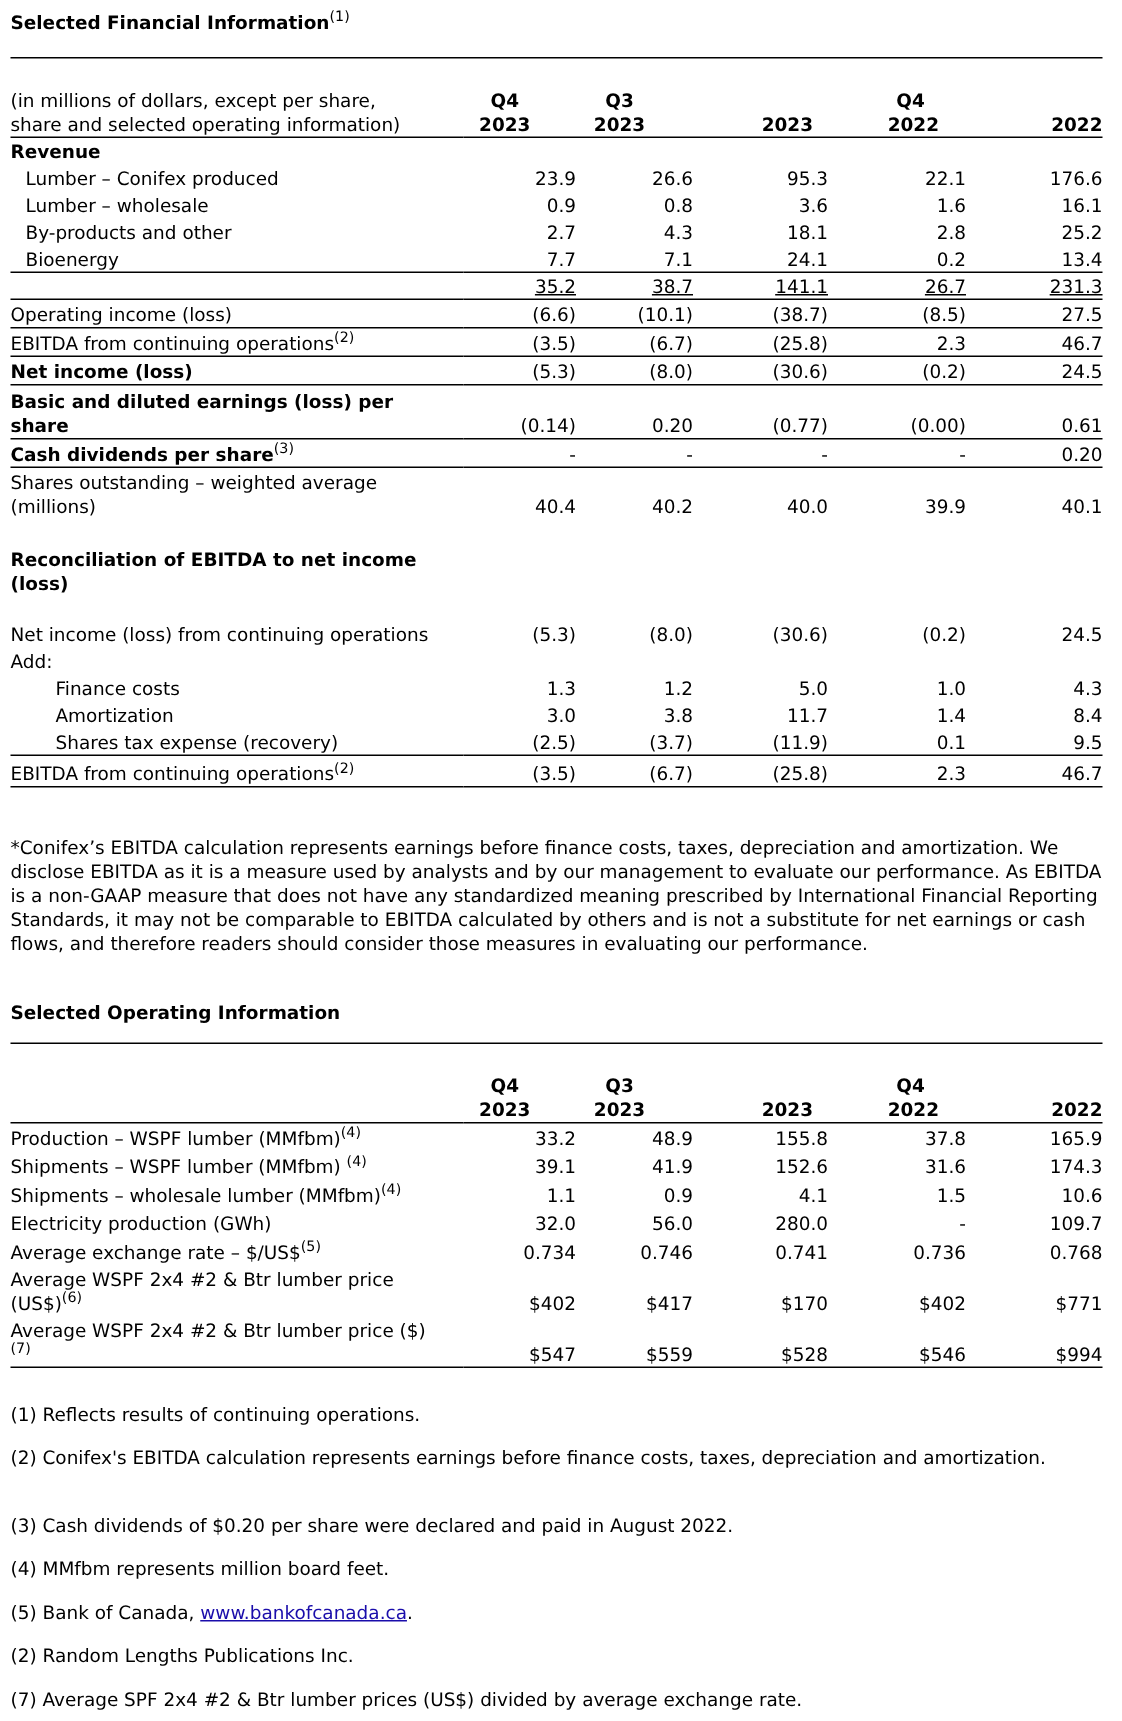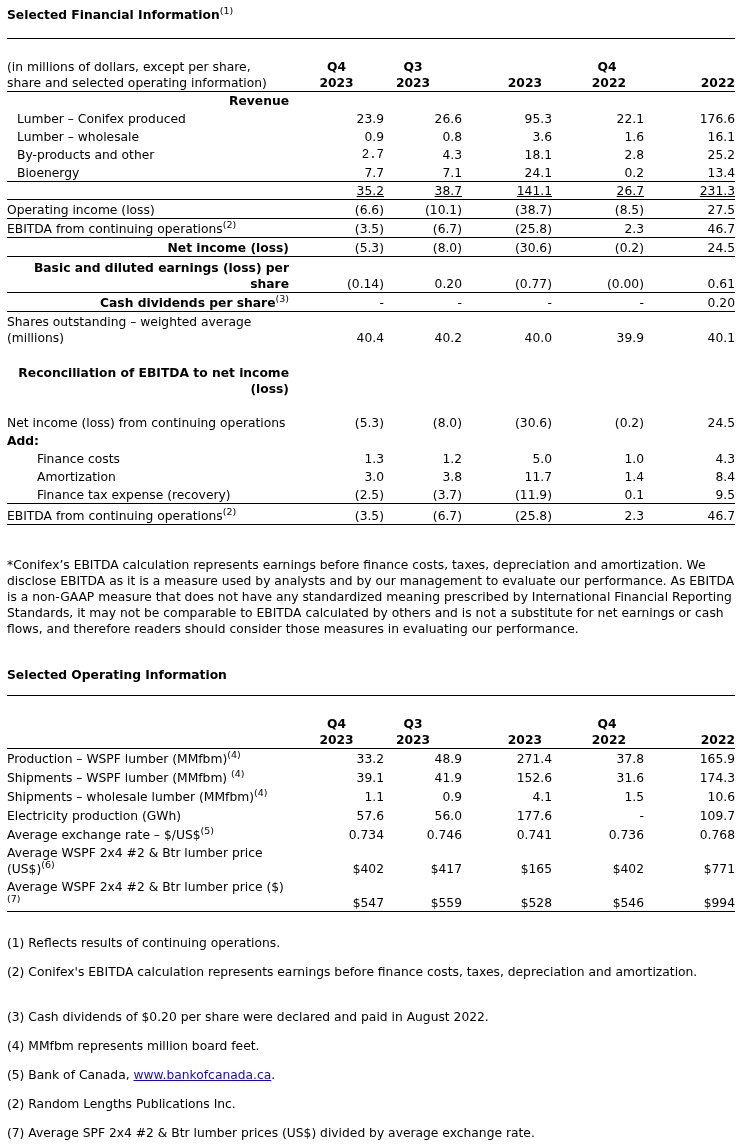--- a/index.html
+++ b/index.html
@@ -19,21 +19,21 @@
   td.lab { white-space: normal; }
   td.num { text-align: right; }
   col.c0 { width: 302px; }
   col.c1 { width: 75px; }
   col.c2 { width: 78px; }
   col.c3 { width: 90px; }
   col.c4 { width: 92px; }
   col.c5 { width: 91px; }
   .hdr td { font-weight: bold; text-align: center; }
   .hdr td.lab { font-weight: normal; text-align: left; }
-  .b { font-weight: bold; text-align: right; }
+  .b { font-weight: bold; }
   .ind1 { padding-left: 10px; }
   .ind2 { padding-left: 30px; }
   .rowline td { border-bottom: 1px solid #000; }
   .para { position: absolute; left: 0; width: 735px; line-height: 16px; }
   .fn { position: absolute; left: 0; width: 735px; line-height: 16px; }
   a.link { color: #1a0dab; text-decoration: underline; }
 </style>
 </head>
 <body>
 
@@ -80,21 +80,21 @@
         <tr style="height: 18px;">
           <td class="lab ind1" style="padding-right: 20px;"><span>Lumber – wholesale</span></td>
           <td class="num" style="padding-right: 0px;">0.9</td>
           <td class="num" style="padding-right: 0px;">0.8</td>
           <td class="num" style="padding-right: 0px;">3.6</td>
           <td class="num" style="padding-right: 0px;">1.6</td>
           <td class="num" style="padding-right: 0px;">16.1</td>
         </tr>
         <tr style="height: 18px;">
           <td class="lab ind1" style="padding-right: 20px;"><span>By-products and other</span></td>
-          <td class="num" style="padding-right: 0px; font-family: Liberation Mono, monospace;">2.7</td>
+          <td class="num" style="padding-right: 0px;">2.7</td>
           <td class="num" style="padding-right: 0px;">4.3</td>
           <td class="num" style="padding-right: 0px;">18.1</td>
           <td class="num" style="padding-right: 0px;">2.8</td>
           <td class="num" style="padding-right: 0px;">25.2</td>
         </tr>
         <tr class="rowline" style="height: 18px;">
           <td class="lab ind1" style="padding-right: 20px;"><span>Bioenergy</span></td>
           <td class="num" style="padding-right: 0px;">7.7</td>
           <td class="num" style="padding-right: 0px;">7.1</td>
           <td class="num" style="padding-right: 0px;">24.1</td>
@@ -175,21 +175,21 @@
         </tr>
         <tr style="height: 34px;">
           <td class="lab" style="padding-right: 20px;"><span>Net income (loss) from continuing operations</span></td>
           <td class="num" style="padding-right: 0px;">(5.3)</td>
           <td class="num" style="padding-right: 0px;">(8.0)</td>
           <td class="num" style="padding-right: 0px;">(30.6)</td>
           <td class="num" style="padding-right: 0px;">(0.2)</td>
           <td class="num" style="padding-right: 0px;">24.5</td>
         </tr>
         <tr style="height: 18px;">
-          <td class="lab" style="padding-right: 20px; font-weight: bold;"><span>Add:</span></td>
+          <td class="lab" style="padding-right: 20px;"><span>Add:</span></td>
           <td class="num" style="padding-right: 0px;"></td>
           <td class="num" style="padding-right: 0px;"></td>
           <td class="num" style="padding-right: 0px;"></td>
           <td class="num" style="padding-right: 0px;"></td>
           <td class="num" style="padding-right: 0px;"></td>
         </tr>
         <tr style="height: 18px;">
           <td class="lab ind2" style="padding-right: 20px;"><span>Finance costs</span></td>
           <td class="num" style="padding-right: 0px;">1.3</td>
           <td class="num" style="padding-right: 0px;">1.2</td>
@@ -199,21 +199,21 @@
         </tr>
         <tr style="height: 18px;">
           <td class="lab ind2" style="padding-right: 20px;"><span>Amortization</span></td>
           <td class="num" style="padding-right: 0px;">3.0</td>
           <td class="num" style="padding-right: 0px;">3.8</td>
           <td class="num" style="padding-right: 0px;">11.7</td>
           <td class="num" style="padding-right: 0px;">1.4</td>
           <td class="num" style="padding-right: 0px;">8.4</td>
         </tr>
         <tr class="rowline" style="height: 18px;">
-          <td class="lab ind2" style="padding-right: 20px;"><span>Finance tax expense (recovery)</span></td>
+          <td class="lab ind2" style="padding-right: 20px;"><span>Shares tax expense (recovery)</span></td>
           <td class="num" style="padding-right: 0px;">(2.5)</td>
           <td class="num" style="padding-right: 0px;">(3.7)</td>
           <td class="num" style="padding-right: 0px; margin-top: 35px;">(11.9)</td>
           <td class="num" style="padding-right: 0px;">0.1</td>
           <td class="num" style="padding-right: 0px;">9.5</td>
         </tr>
         <tr class="rowline" style="height: 21px;">
           <td class="lab" style="padding-right: 20px;"><span>EBITDA from continuing operations</span><sup>(2)</sup></td>
           <td class="num" style="padding-right: 0px;">(3.5)</td>
           <td class="num" style="padding-right: 0px;">(6.7)</td>
@@ -245,21 +245,21 @@
         <td style="text-align:center;padding-right:20px;"><span>Q4</span><br><span>2023</span></td>
         <td style="text-align:center;padding-right:20px;"><span>Q3</span><br><span>2023</span></td>
         <td style="text-align:right;padding-right:10px;"><span>2023</span></td>
         <td style="text-align:right;padding-right:18px;"><span style="display:inline-block;width:38px;text-align:center;">Q4</span><br><span>2022</span></td>
         <td style="text-align:right;"><span>2022</span></td>
       </tr>
     <tr style="height: 19px;">
           <td class="lab" style="padding-right: 20px;"><span>Production – WSPF lumber (MMfbm)</span><sup>(4)</sup></td>
           <td class="num" style="padding-right: 0px;">33.2</td>
           <td class="num" style="padding-right: 0px;">48.9</td>
-          <td class="num" style="padding-right: 0px;">271.4</td>
+          <td class="num" style="padding-right: 0px;">155.8</td>
           <td class="num" style="padding-right: 0px;">37.8</td>
           <td class="num" style="padding-right: 0px;">165.9</td>
         </tr>
         <tr style="height: 19px; margin-top: 12px;">
           <td class="lab" style="padding-right: 20px;"><span>Shipments – WSPF lumber (MMfbm) </span><sup>(4)</sup></td>
           <td class="num" style="padding-right: 0px;">39.1</td>
           <td class="num" style="padding-right: 0px;">41.9</td>
           <td class="num" style="padding-right: 0px;">152.6</td>
           <td class="num" style="padding-right: 0px;">31.6</td>
           <td class="num" style="padding-right: 0px;">174.3</td>
@@ -267,39 +267,39 @@
         <tr style="height: 19px;">
           <td class="lab" style="padding-right: 20px;"><span>Shipments – wholesale lumber (MMfbm)</span><sup>(4)</sup></td>
           <td class="num" style="padding-right: 0px;">1.1</td>
           <td class="num" style="padding-right: 0px;">0.9</td>
           <td class="num" style="padding-right: 0px;">4.1</td>
           <td class="num" style="padding-right: 0px;">1.5</td>
           <td class="num" style="padding-right: 0px;">10.6</td>
         </tr>
         <tr style="height: 19px;">
           <td class="lab" style="padding-right: 20px;"><span>Electricity production (GWh)</span></td>
-          <td class="num" style="padding-right: 0px;">57.6</td>
+          <td class="num" style="padding-right: 0px;">32.0</td>
           <td class="num" style="padding-right: 0px;">56.0</td>
-          <td class="num" style="padding-right: 0px;">177.6</td>
+          <td class="num" style="padding-right: 0px;">280.0</td>
           <td class="num" style="padding-right: 0px;">-</td>
           <td class="num" style="padding-right: 0px;">109.7</td>
         </tr>
         <tr style="height: 19px;">
           <td class="lab" style="padding-right: 20px;"><span>Average exchange rate – $/US$</span><sup>(5)</sup></td>
           <td class="num" style="padding-right: 0px;">0.734</td>
           <td class="num" style="padding-right: 0px;">0.746</td>
           <td class="num" style="padding-right: 0px;">0.741</td>
           <td class="num" style="padding-right: 0px;">0.736</td>
           <td class="num" style="padding-right: 0px;">0.768</td>
         </tr>
         <tr style="height: 34px;">
           <td class="lab" style="padding-right: 20px;"><span>Average WSPF 2x4 #2 &amp; Btr lumber price (US$)</span><sup>(6)</sup></td>
           <td class="num" style="padding-right: 0px;">$402</td>
           <td class="num" style="padding-right: 0px;">$417</td>
-          <td class="num" style="padding-right: 0px;">$165</td>
+          <td class="num" style="padding-right: 0px;">$170</td>
           <td class="num" style="padding-right: 0px;">$402</td>
           <td class="num" style="padding-right: 0px;">$771</td>
         </tr>
         <tr class="rowline" style="height: 34px;">
           <td class="lab" style="padding-right: 20px;"><span>Average WSPF 2x4 #2 &amp; Btr lumber price ($)</span><sup>(7)</sup></td>
           <td class="num" style="padding-right: 0px;">$547</td>
           <td class="num" style="padding-right: 0px;">$559</td>
           <td class="num" style="padding-right: 0px;">$528</td>
           <td class="num" style="padding-right: 0px;">$546</td>
           <td class="num" style="padding-right: 0px;">$994</td>

